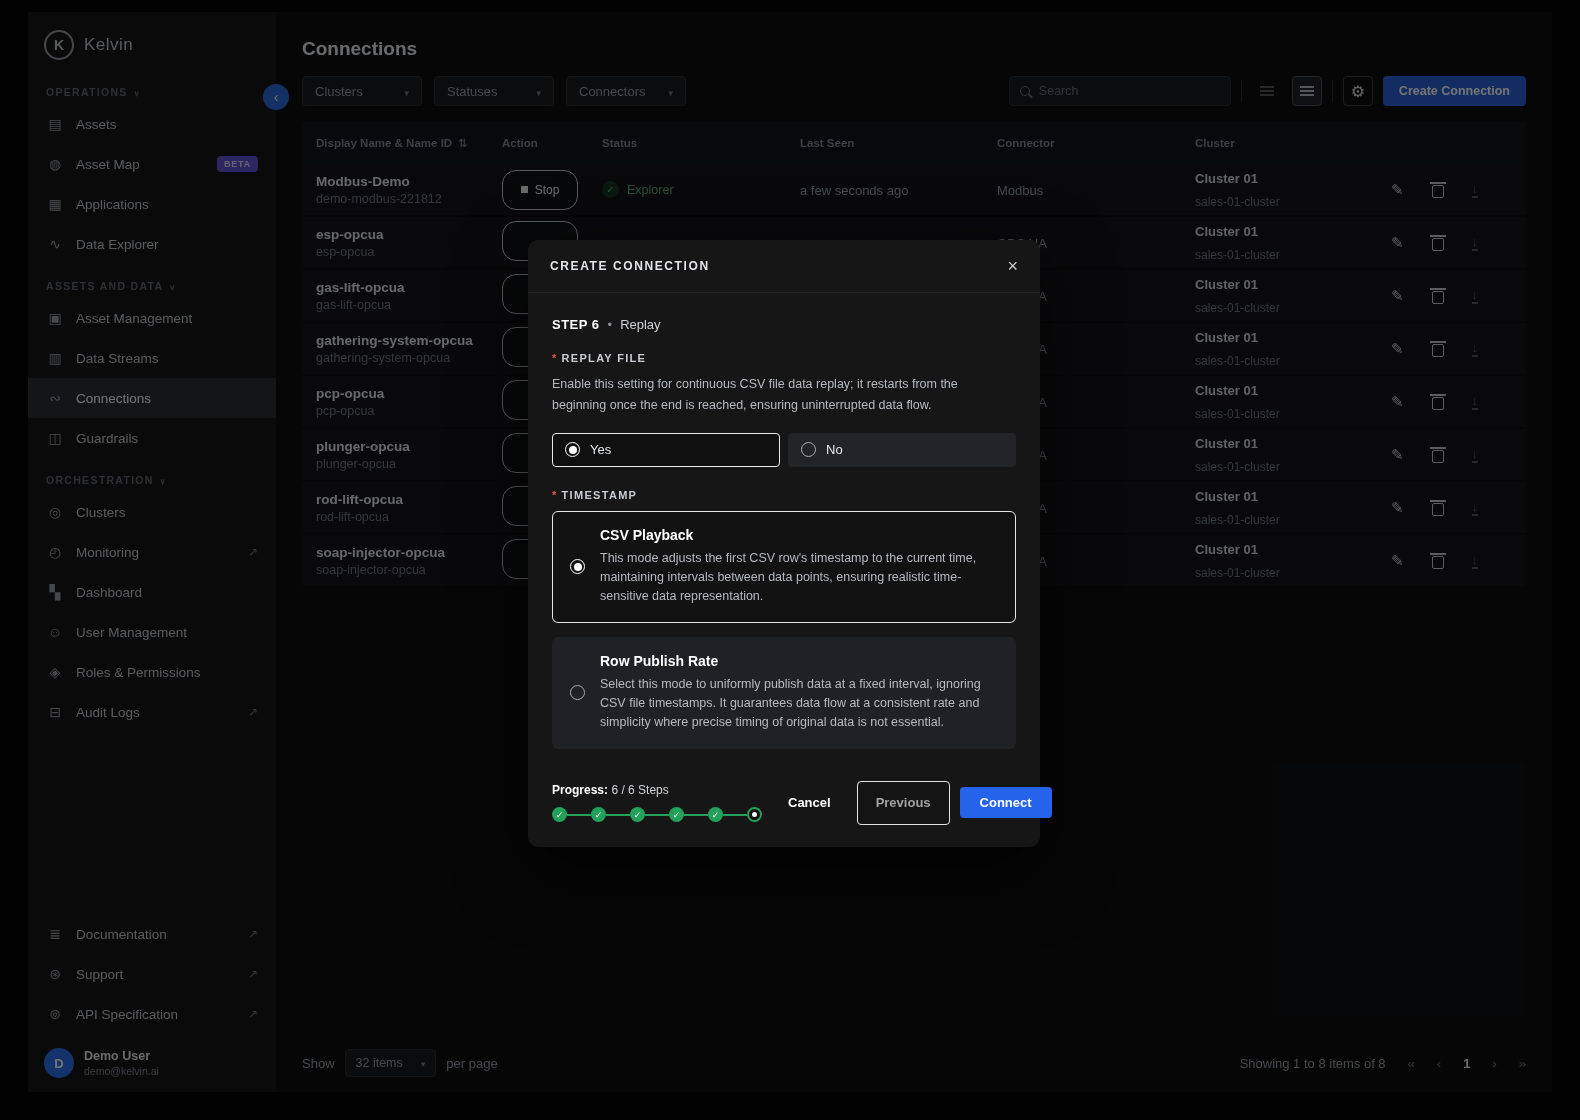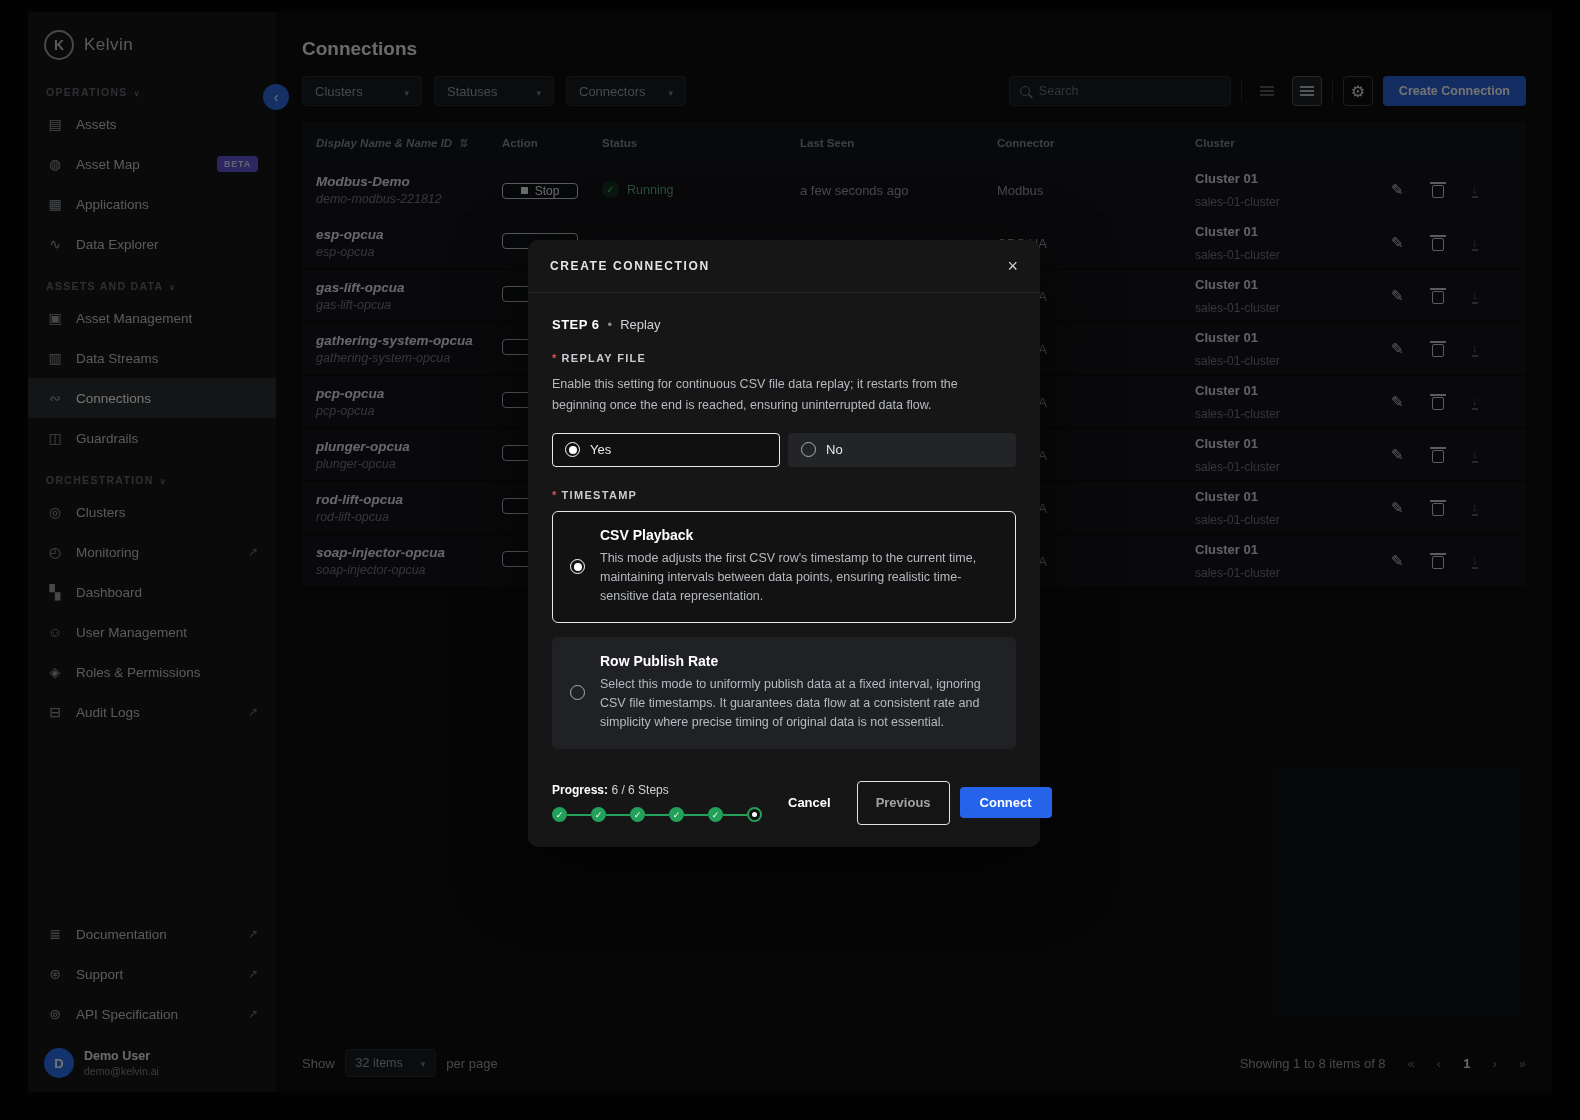--- a/index.html
+++ b/index.html
@@ -67,31 +67,31 @@
   .icon-btn.selected { border-color:#50555c; background:#1f2226; color:#b9bec5; }
   .icon-btn.framed { border-color:#3a3e44; color:#dfe2e6; }
   .ic-rows { width:14px; height:10px; background:repeating-linear-gradient(to bottom, currentColor 0 2px, transparent 2px 4px); }
   .ic-gear::before { content:"⚙"; font-size:16px; }
   .create-btn { height:30px; padding:0 16px; background:#2b63d9; border:0; border-radius:4px; color:#fff; font-size:12.5px; font-weight:bold; cursor:pointer; font-family:inherit; }
 
   
   .thead { display:flex; align-items:center; height:42px; background:#121417; color:#878c94; font-size:11.5px; font-weight:bold; }
   .trow { display:flex; align-items:center; height:53px; background:#141619; border-bottom:2px solid #0e0f11; }
   .cell { padding-right:8px; }
-  .c-name { width:200px; padding-left:14px;font-style:italic; }
+  .c-name { width:200px; padding-left:14px; }
   .c-action { width:100px; }
   .c-status { width:198px; display:flex; align-items:center; gap:8px; }
   .c-seen { width:197px; }
   .c-conn { width:198px; }
   .c-cluster { width:182px; }
   .c-icons { flex:1; display:flex; align-items:center; gap:28px; padding-left:14px; }
   .sort::before { content:"⇅"; margin-left:6px; color:#6f747b; font-size:11px; }
   .r-title { font-size:13.5px; font-weight:bold; color:#e3e5e8; }
   .r-sub { font-size:12.5px; color:#74797f; margin-top:3px; }
-  .stop-btn { min-width:76px; height:16px; display:inline-flex; align-items:center; justify-content:center; gap:7px; background:#101214; border:1px solid #c7cacd; border-radius:4px; color:#e8eaec; font-size:12px; cursor:pointer; font-family:inherit; }
+  .stop-btn { min-width:76px; height:40px; display:inline-flex; align-items:center; justify-content:center; gap:7px; background:#101214; border:1px solid #c7cacd; border-radius:14px; color:#e8eaec; font-size:12px; cursor:pointer; font-family:inherit; }
   .sq { width:7px; height:7px; background:#e8eaec; flex:none; }
   .chip { width:17px; height:17px; border-radius:50%; background:#173626; color:#4cc271; font-size:10px; display:flex; align-items:center; justify-content:center; flex:none; }
   .chip::before { content:"✓"; }
   .st-text { font-size:12.5px; color:#5bab7c; }
   .seen-text, .conn-text { font-size:13px; color:#9aa0a6; }
   .cl-title { font-size:13px; font-weight:bold; color:#d6d9dd; }
   .cl-sub { font-size:12px; color:#74797f; margin-top:9px; }
   .ic-pencil { color:#c9ccd1; font-size:15px; cursor:pointer; }
   .ic-pencil::before { content:"✎"; }
   .ic-trash { width:12px; height:13px; border:1.5px solid #c9ccd1; border-radius:2px; position:relative; margin-top:4px; cursor:pointer; }
@@ -321,21 +321,21 @@
           <div class="cell c-name">
               <div class="r-title">Modbus-Demo</div>
               <div class="r-sub">demo-modbus-221812</div>
             </div>
           <div class="cell c-action"><button class="stop-btn">
                 <span class="sq"></span>
                 <span>Stop</span>
               </button></div>
           <div class="cell c-status">
               <span class="chip"></span>
-              <span class="st-text">Running</span>
+              <span class="st-text">Explorer</span>
             </div>
           <div class="cell c-seen"><span class="seen-text">a few seconds ago</span></div>
           <div class="cell c-conn"><span class="conn-text">Modbus</span></div>
           <div class="cell c-cluster">
               <div class="cl-title">Cluster 01</div>
               <div class="cl-sub">sales-01-cluster</div>
             </div>
           <div class="cell c-icons">
               <span class="ic-pencil"></span>
               <span class="ic-trash"></span>

